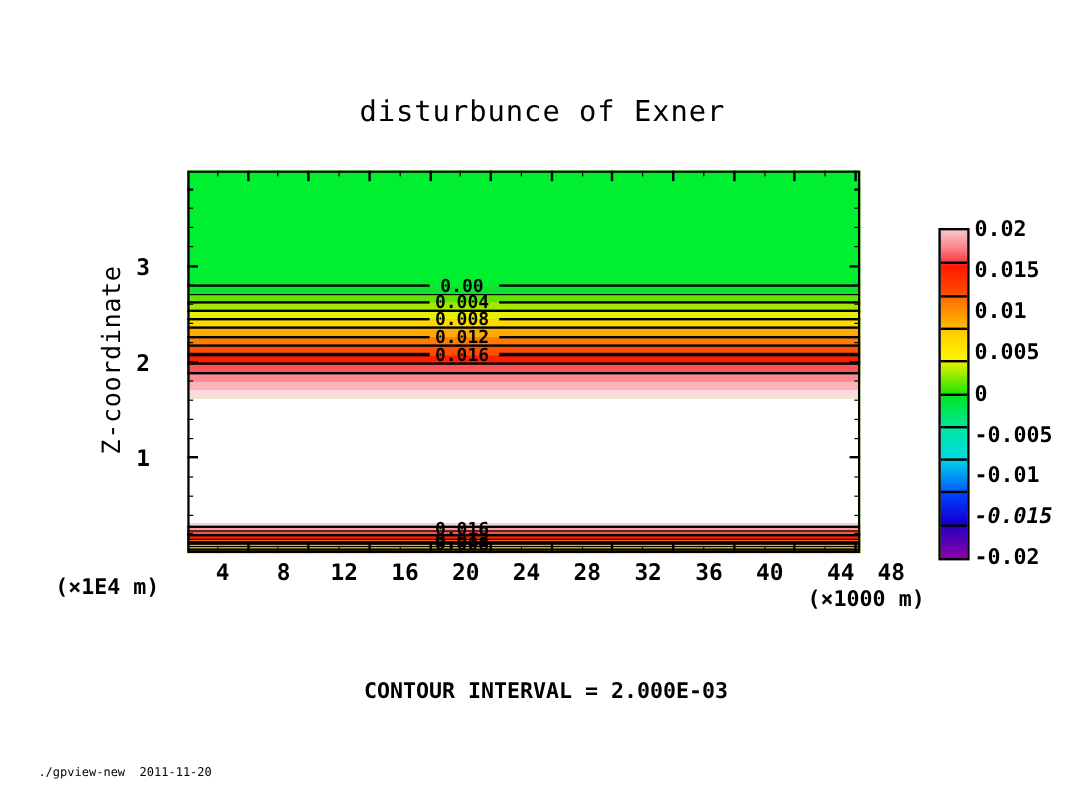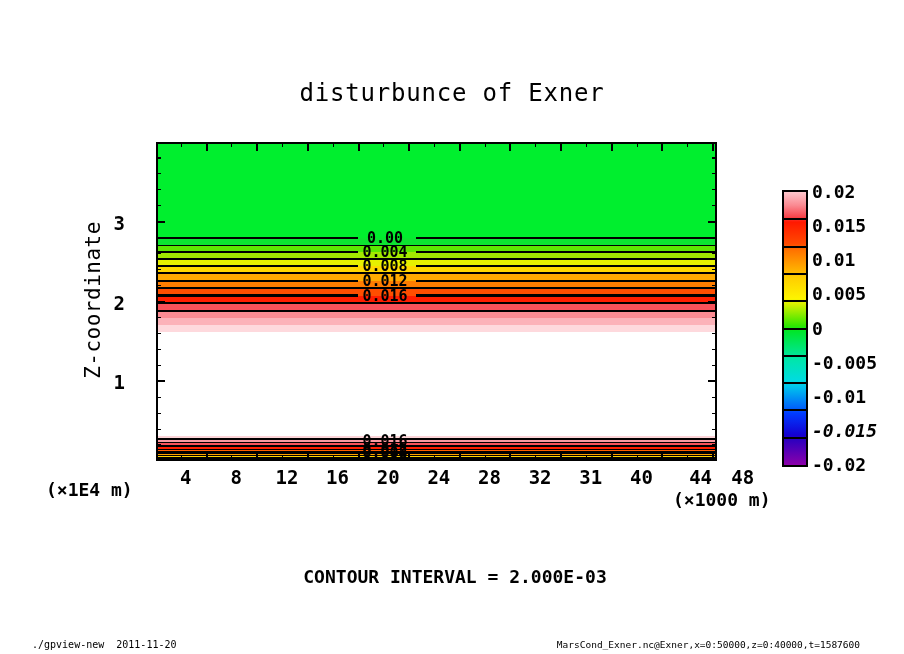--- a/index.html
+++ b/index.html
@@ -179,30 +179,29 @@
       <div style="position: absolute; left: 0px; width: 100%; top: 108.2px; height: 2px; background: rgb(0, 0, 0);"></div>
       <div style="position: absolute; left: 0px; width: 100%; top: 135.5px; height: 2px; background: rgb(0, 0, 0);"></div>
       <div style="position: absolute; left: 0px; width: 100%; top: 162.8px; height: 2px; background: rgb(0, 0, 0);"></div>
       <div style="position: absolute; left: 0px; width: 100%; top: 190.1px; height: 2px; background: rgb(0, 0, 0);"></div>
       <div style="position: absolute; left: 0px; width: 100%; top: 217.4px; height: 2px; background: rgb(0, 0, 0);"></div>
       <div style="position: absolute; left: 0px; width: 100%; top: 244.7px; height: 2px; background: rgb(0, 0, 0);"></div>
     </div>
 
   <div id="ci-text">CONTOUR INTERVAL = 2.000E-03</div>
   <div id="footer-left">./gpview-new  2011-11-20</div>
-  <div id="footer-right">MarsCond_Exner.nc@Exner,x=0:50000,z=0:40000,t=1587600</div>
 <div style="position: absolute; left: 165.64px; top: 466px; width: 40px; text-align: center; font-size: 19px; font-weight: bold;">4</div>
     <div style="position: absolute; left: 216.28px; top: 466px; width: 40px; text-align: center; font-size: 19px; font-weight: bold;">8</div>
     <div style="position: absolute; left: 266.92px; top: 466px; width: 40px; text-align: center; font-size: 19px; font-weight: bold;">12</div>
     <div style="position: absolute; left: 317.56px; top: 466px; width: 40px; text-align: center; font-size: 19px; font-weight: bold;">16</div>
     <div style="position: absolute; left: 368.2px; top: 466px; width: 40px; text-align: center; font-size: 19px; font-weight: bold;">20</div>
     <div style="position: absolute; left: 418.84px; top: 466px; width: 40px; text-align: center; font-size: 19px; font-weight: bold;">24</div>
     <div style="position: absolute; left: 469.48px; top: 466px; width: 40px; text-align: center; font-size: 19px; font-weight: bold;">28</div>
     <div style="position: absolute; left: 520.12px; top: 466px; width: 40px; text-align: center; font-size: 19px; font-weight: bold;">32</div>
-    <div style="position: absolute; left: 570.76px; top: 466px; width: 40px; text-align: center; font-size: 19px; font-weight: bold;">31</div>
+    <div style="position: absolute; left: 570.76px; top: 466px; width: 40px; text-align: center; font-size: 19px; font-weight: bold;">36</div>
     <div style="position: absolute; left: 621.4px; top: 466px; width: 40px; text-align: center; font-size: 19px; font-weight: bold;">40</div>
     <div style="position: absolute; left: 672.04px; top: 466px; width: 40px; text-align: right; font-size: 19px; font-weight: bold;">44</div>
     <div style="position: absolute; left: 722.68px; top: 466px; width: 40px; text-align: center; font-size: 19px; font-weight: bold;">48</div>
     <div style="position: absolute; left: 89px; top: 371.25px; width: 36px; text-align: right; font-size: 19px; font-weight: bold;">1</div>
     <div style="position: absolute; left: 89px; top: 291.5px; width: 36px; text-align: right; font-size: 19px; font-weight: bold;">2</div>
     <div style="position: absolute; left: 89px; top: 211.75px; width: 36px; text-align: right; font-size: 19px; font-weight: bold;">3</div>
     <div style="position: absolute; left: 812px; top: 181px; width: 80px; font-size: 18px; font-weight: bold;">0.02</div>
     <div style="position: absolute; left: 812px; top: 215.125px; width: 80px; font-size: 18px; font-weight: bold;">0.015</div>
     <div style="position: absolute; left: 812px; top: 249.25px; width: 80px; font-size: 18px; font-weight: bold;">0.01</div>
     <div style="position: absolute; left: 812px; top: 283.375px; width: 80px; font-size: 18px; font-weight: bold;">0.005</div>

